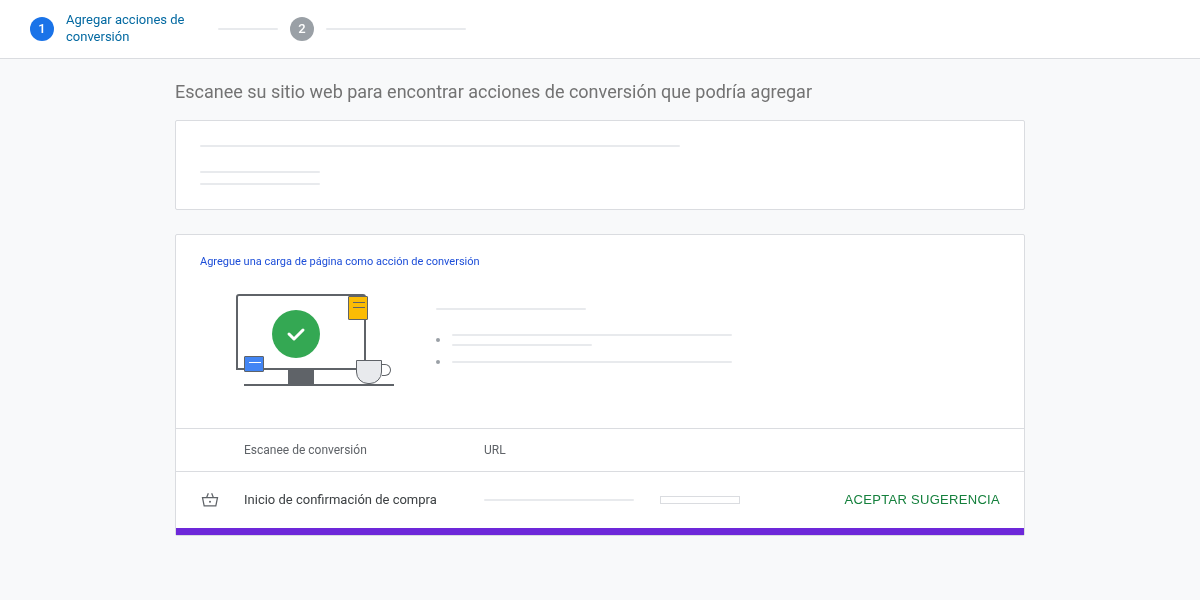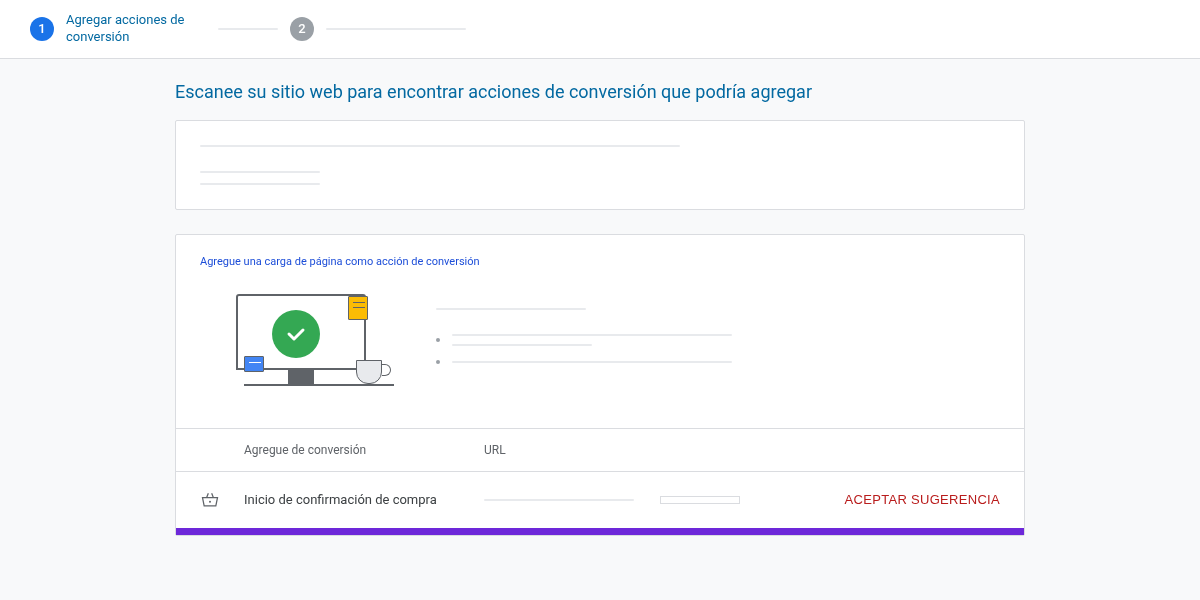--- a/index.html
+++ b/index.html
@@ -20,21 +20,21 @@
     }
     .step-num.active { background: #1a73e8; }
     .step-num.inactive { background: #9aa0a6; }
     .step-label { font-size: 13px; color: #0369a1; max-width: 140px; line-height: 1.3; }
     .step-line { width: 60px; height: 2px; background: #e8eaed; border-radius: 1px; }
     .step-line-long { width: 140px; height: 2px; background: #e8eaed; border-radius: 1px; }
     
     .page-body { background: #f8f9fa; min-height: 560px; padding: 20px 0; }
     .container { max-width: 850px; margin: 0 auto; }
     
-    .section-heading { font-size: 18px; font-weight: 400; color: #0369a1; margin-bottom: 16px; line-height: 1.4; }
+    .section-heading { font-size: 18px; font-weight: 400; color: #737373; margin-bottom: 16px; line-height: 1.4; }
     
     .card {
       background: #fff; border: 1px solid #dadce0; border-radius: 2px;
       margin-bottom: 24px;
     }
     .scan-card { padding: 24px; }
     .placeholder-line { height: 2px; background: #e8eaed; border-radius: 1px; margin-bottom: 10px; }
     .pl-long { width: 480px; }
     .pl-short { width: 120px; margin-top: 24px; }
     .pl-below { width: 120px; margin-top: 8px; margin-bottom: 0; }
@@ -102,21 +102,21 @@
       display: grid; grid-template-columns: 44px 240px 1fr 140px 200px;
       padding: 18px 24px; border-bottom: 7px solid #6d28d9;
       font-size: 13px; color: #3c4043; align-items: center;
     }
     .row-icon { width: 20px; height: 20px; color: #5f6368; }
     .url-placeholder { width: 150px; height: 2px; background: #e8eaed; border-radius: 1px; }
     .select-placeholder {
       width: 80px; height: 8px; border: 1px solid #dadce0; background: #fff;
     }
     .accept-btn {
-      color: #b91c1c; font-size: 13px; font-weight: 500; letter-spacing: 0.3px;
+      color: #15803d; font-size: 13px; font-weight: 500; letter-spacing: 0.3px;
       background: none; border: none; cursor: pointer; text-align: right;
     }
   </style>
 </head>
 <body>
 
 <div class="stepper">
   <div class="step">
     <div class="step-num active">1</div>
     <div class="step-label">Agregar acciones de conversión</div>
@@ -166,21 +166,21 @@
           </div>
           <div class="bullet-row">
             <div class="bullet-dot"></div>
             <div class="bullet-line-a"></div>
           </div>
         </div>
       </div>
 
       <div class="table-header">
         <div></div>
-        <div>Agregue de conversión</div>
+        <div>Escanee de conversión</div>
         <div>URL</div>
         <div></div>
         <div></div>
       </div>
 
       <div class="table-row">
         <div class="row-icon">
           <svg viewBox="0 0 24 24" fill="none" stroke="currentColor" stroke-width="1.5">
               <path d="M3 9h18l-2 10H5L3 9z"></path>
               <path d="M8 9l2-5M16 9l-2-5"></path>

